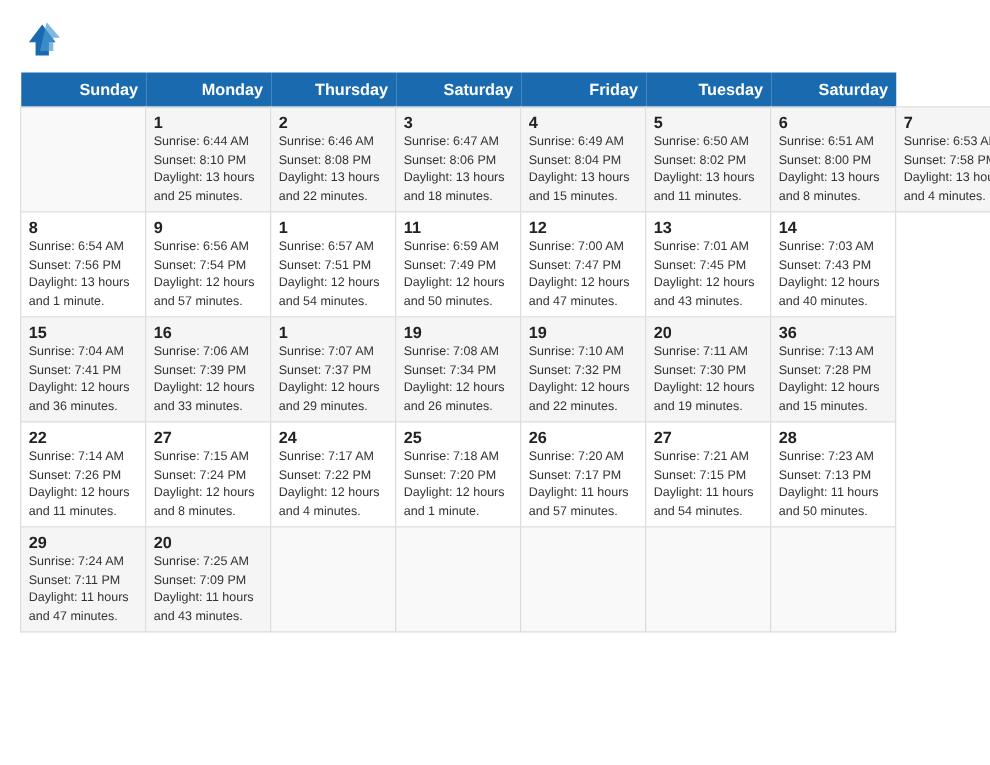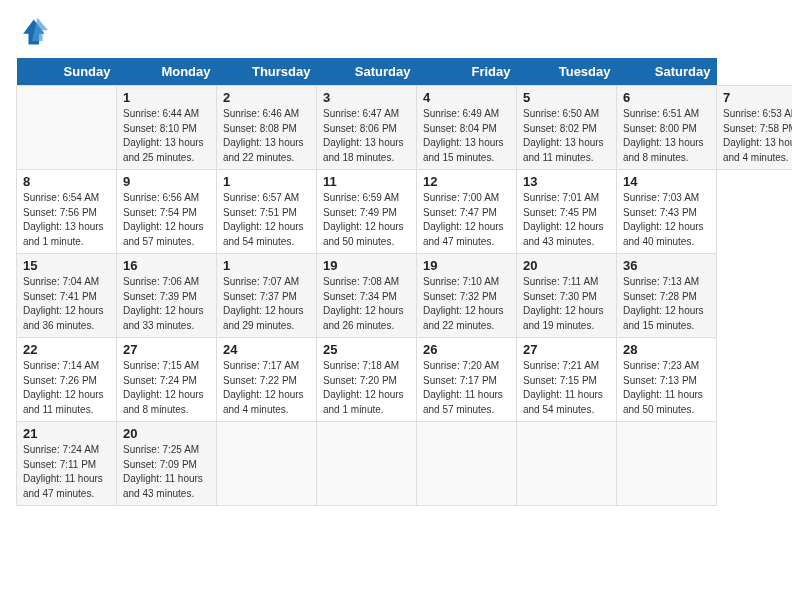--- a/index.html
+++ b/index.html
@@ -189,21 +189,21 @@
           <td><span class="day-num">25</span>
           <span class="day-info">Sunrise: 7:18 AM<br>Sunset: 7:20 PM<br>Daylight: 12 hours and 1 minute.</span></td>
           <td><span class="day-num">26</span>
           <span class="day-info">Sunrise: 7:20 AM<br>Sunset: 7:17 PM<br>Daylight: 11 hours and 57 minutes.</span></td>
           <td><span class="day-num">27</span>
           <span class="day-info">Sunrise: 7:21 AM<br>Sunset: 7:15 PM<br>Daylight: 11 hours and 54 minutes.</span></td>
           <td><span class="day-num">28</span>
           <span class="day-info">Sunrise: 7:23 AM<br>Sunset: 7:13 PM<br>Daylight: 11 hours and 50 minutes.</span></td>
         </tr>
         <tr>
-          <td><span class="day-num">21</span>
+          <td><span class="day-num">29</span>
           <span class="day-info">Sunrise: 7:24 AM<br>Sunset: 7:11 PM<br>Daylight: 11 hours and 47 minutes.</span></td>
           <td><span class="day-num">20</span>
           <span class="day-info">Sunrise: 7:25 AM<br>Sunset: 7:09 PM<br>Daylight: 11 hours and 43 minutes.</span></td>
           <td class="empty"></td>
           <td class="empty"></td>
           <td class="empty"></td>
           <td class="empty"></td>
           <td class="empty"></td>
         </tr>
       </tbody>

